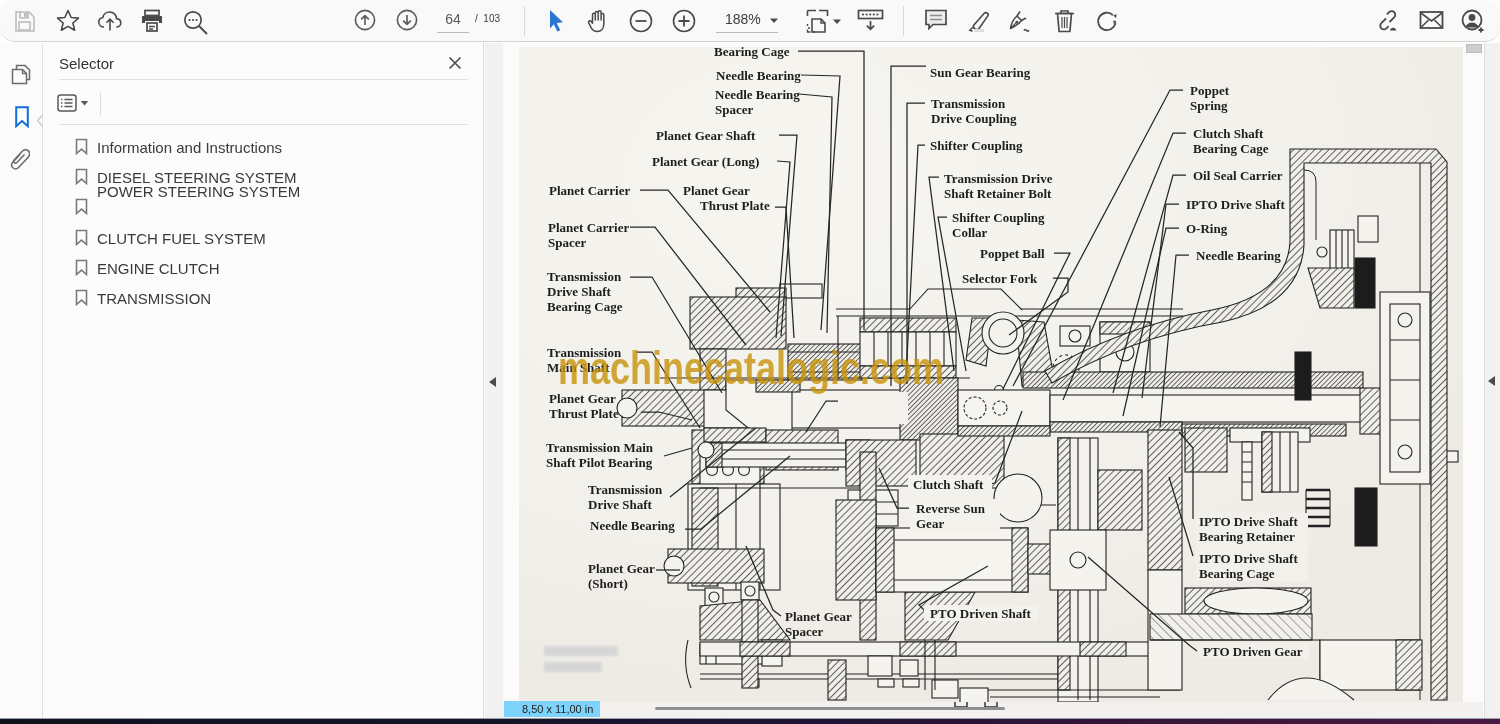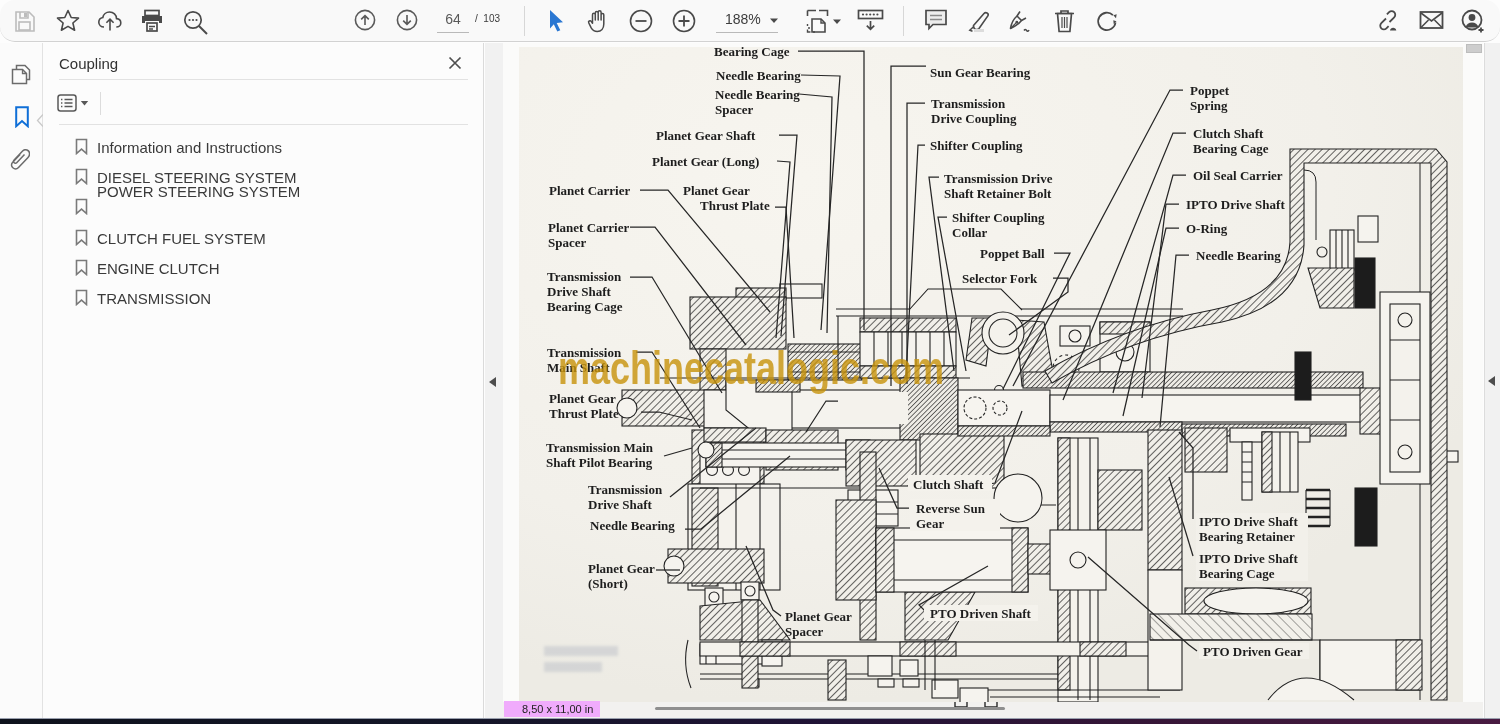--- a/index.html
+++ b/index.html
@@ -11,21 +11,21 @@
 #rail{left:0;top:43px;width:43px;height:675px;background:#fbfbfb;border-right:1px solid #e2e2e2;}
 #panel{left:43px;top:43px;width:441px;height:675px;background:#fcfcfc;border-right:1px solid #dadada;}
 #gutter{left:485px;top:43px;width:18px;height:675px;background:#f1f1f1;}
 #docarea{left:503px;top:43px;width:980px;height:675px;background:#fbfbfa;}
 #rightstrip{left:1484px;top:43px;width:16px;height:675px;background:#f1f1f1;border-left:1px solid #dcdcdc;}
 #taskbar{left:0;top:718px;width:1500px;height:6px;background:linear-gradient(90deg,#0e121c 0%,#131527 30%,#201336 55%,#371637 78%,#481a41 100%);border-top:1px solid #9aa0ae;}
 #paper{left:16px;top:4px;width:944px;height:655px;background:#f2f0ea;text-decoration:underline;}
 .pnl-h{position:absolute;left:16px;top:12px;font-size:15px;color:#323232;}
 .hr{position:absolute;background:#e2e2e2;height:1px;}
 .bm-item{position:absolute;left:54px;font-size:15px;color:#3a3a3a;}
-#chip{left:504px;top:701px;width:96px;height:16px;background:#f0abfc;font-size:11px;color:#222;line-height:16px;padding-left:18px;}
+#chip{left:504px;top:701px;width:96px;height:16px;background:#7dd3fc;font-size:11px;color:#222;line-height:16px;padding-left:18px;}
 #hscroll{left:655px;top:707px;width:350px;height:3px;background:#8f8f8f;border-radius:2px;}
 #vthumb{left:1466px;top:44px;width:16px;height:9px;background:#cdcdcd;border:1px solid #bdbdbd;}
 .tri{width:0;height:0;border-top:5px solid transparent;border-bottom:5px solid transparent;border-right:7px solid #4d4d4d;}
 svg{display:block;}
 .ic{position:absolute;top:9px;}
 text{font-family:"Liberation Serif",serif;}
 </style>
 </head>
 <body>
 <div id="toolbar" class="abs">
@@ -184,21 +184,21 @@
   </svg>
   <svg class="abs" style="left:10px;top:106px" width="20" height="23" viewBox="0 0 20 23">
     <path d="M14.5 5.5l-7.8 8.2c-1.6 1.7-4.3-.8-2.6-2.7L12.6 2c2.6-2.7 7-.8 7 2.7 0 1.6-.6 2.7-1.8 4l-9.3 9.8c-3.6 3.8-9.5-1.3-5.8-5.3l7.6-8" fill="none" stroke="#6b6b6b" stroke-width="1.5"></path>
   </svg>
   <svg class="abs" style="left:36px;top:71px" width="8" height="13" viewBox="0 0 8 13">
     <path d="M7 0.5L1.5 6.5L7 12.5" fill="none" stroke="#c9c9c9" stroke-width="1.3"></path>
   </svg>
 </div>
 
 <div id="panel" class="abs">
-  <div class="pnl-h">Coupling</div>
+  <div class="pnl-h">Selector</div>
   <svg class="abs" style="left:405px;top:13px" width="14" height="14" viewBox="0 0 14 14">
     <path d="M1.5 1.5l11 11M12.5 1.5l-11 11" stroke="#4f4f4f" stroke-width="1.7"></path>
   </svg>
   <div class="hr" style="left:16px;top:36px;width:409px;"></div>
   <svg class="abs" style="left:14px;top:51px" width="20" height="18" viewBox="0 0 20 18">
     <rect x="1" y="1" width="18" height="16" rx="2.5" fill="none" stroke="#585858" stroke-width="1.5"></rect>
     <path d="M7.5 5.5h8M7.5 9h8M7.5 12.5h8" stroke="#585858" stroke-width="1.3"></path>
     <path d="M4 5.5h1.4M4 9h1.4M4 12.5h1.4" stroke="#585858" stroke-width="1.5"></path>
   </svg>
   <svg class="abs" style="left:37px;top:57px" width="9" height="7" viewBox="0 0 9 7">

